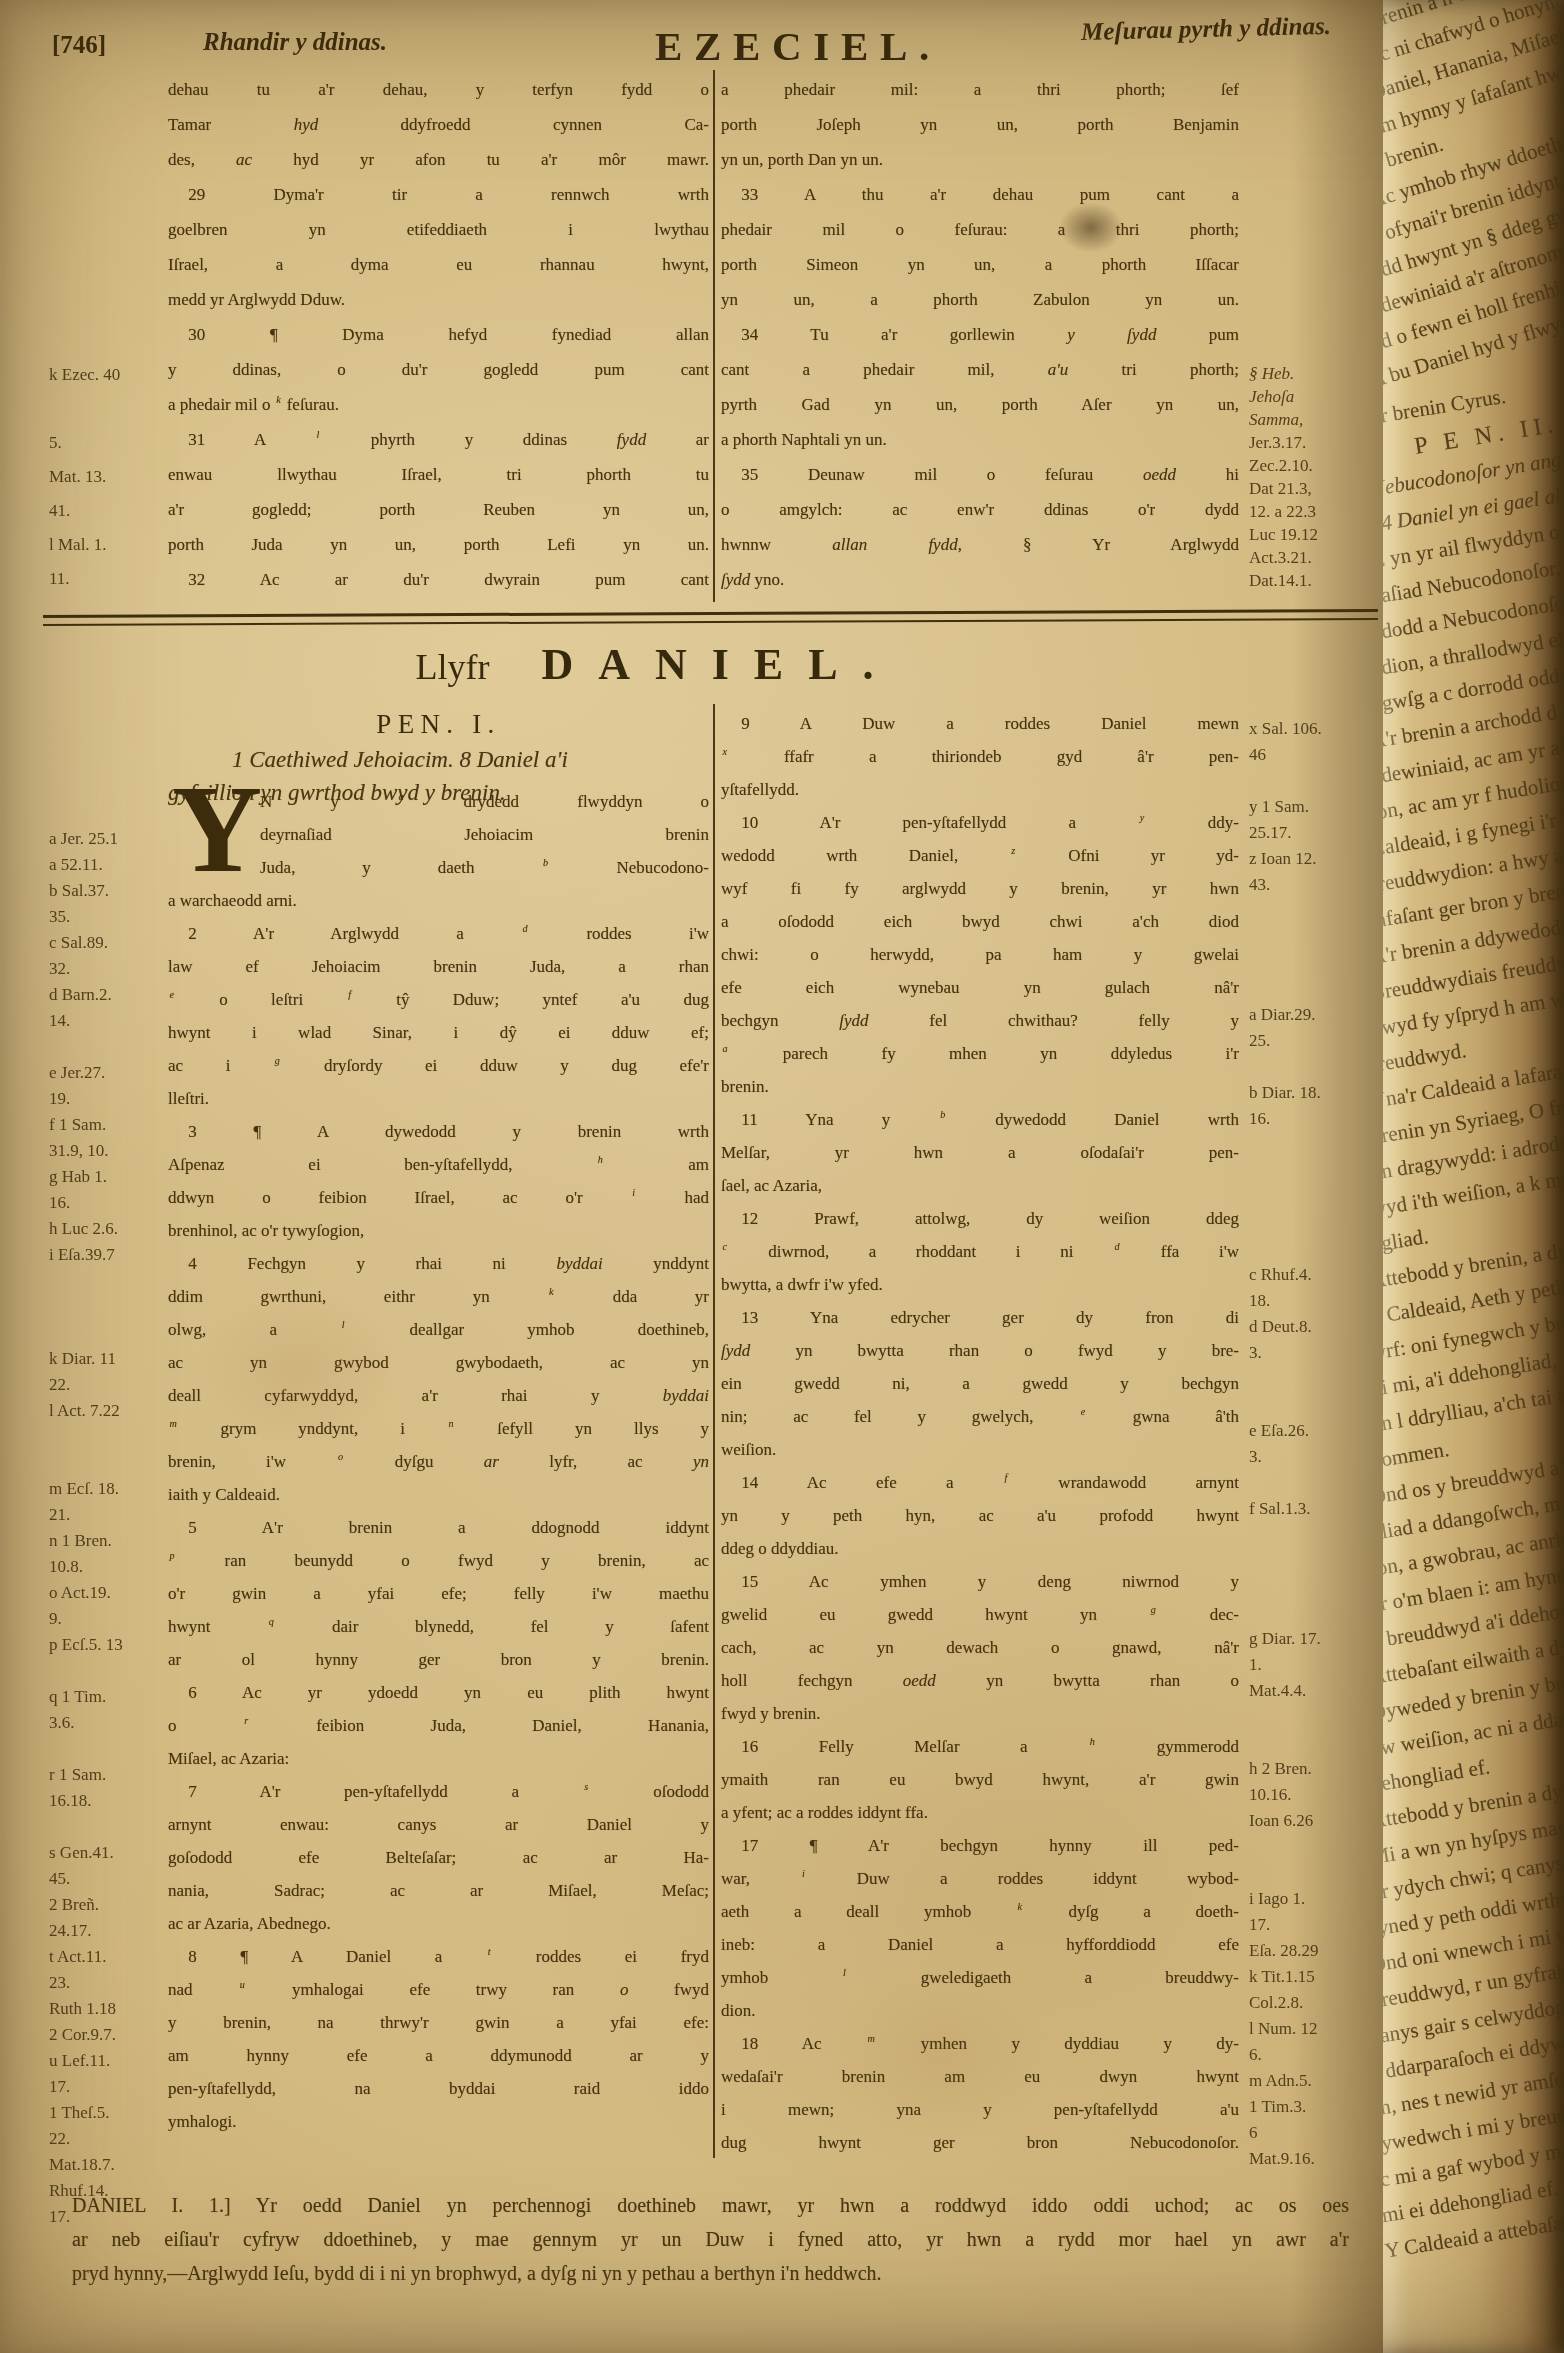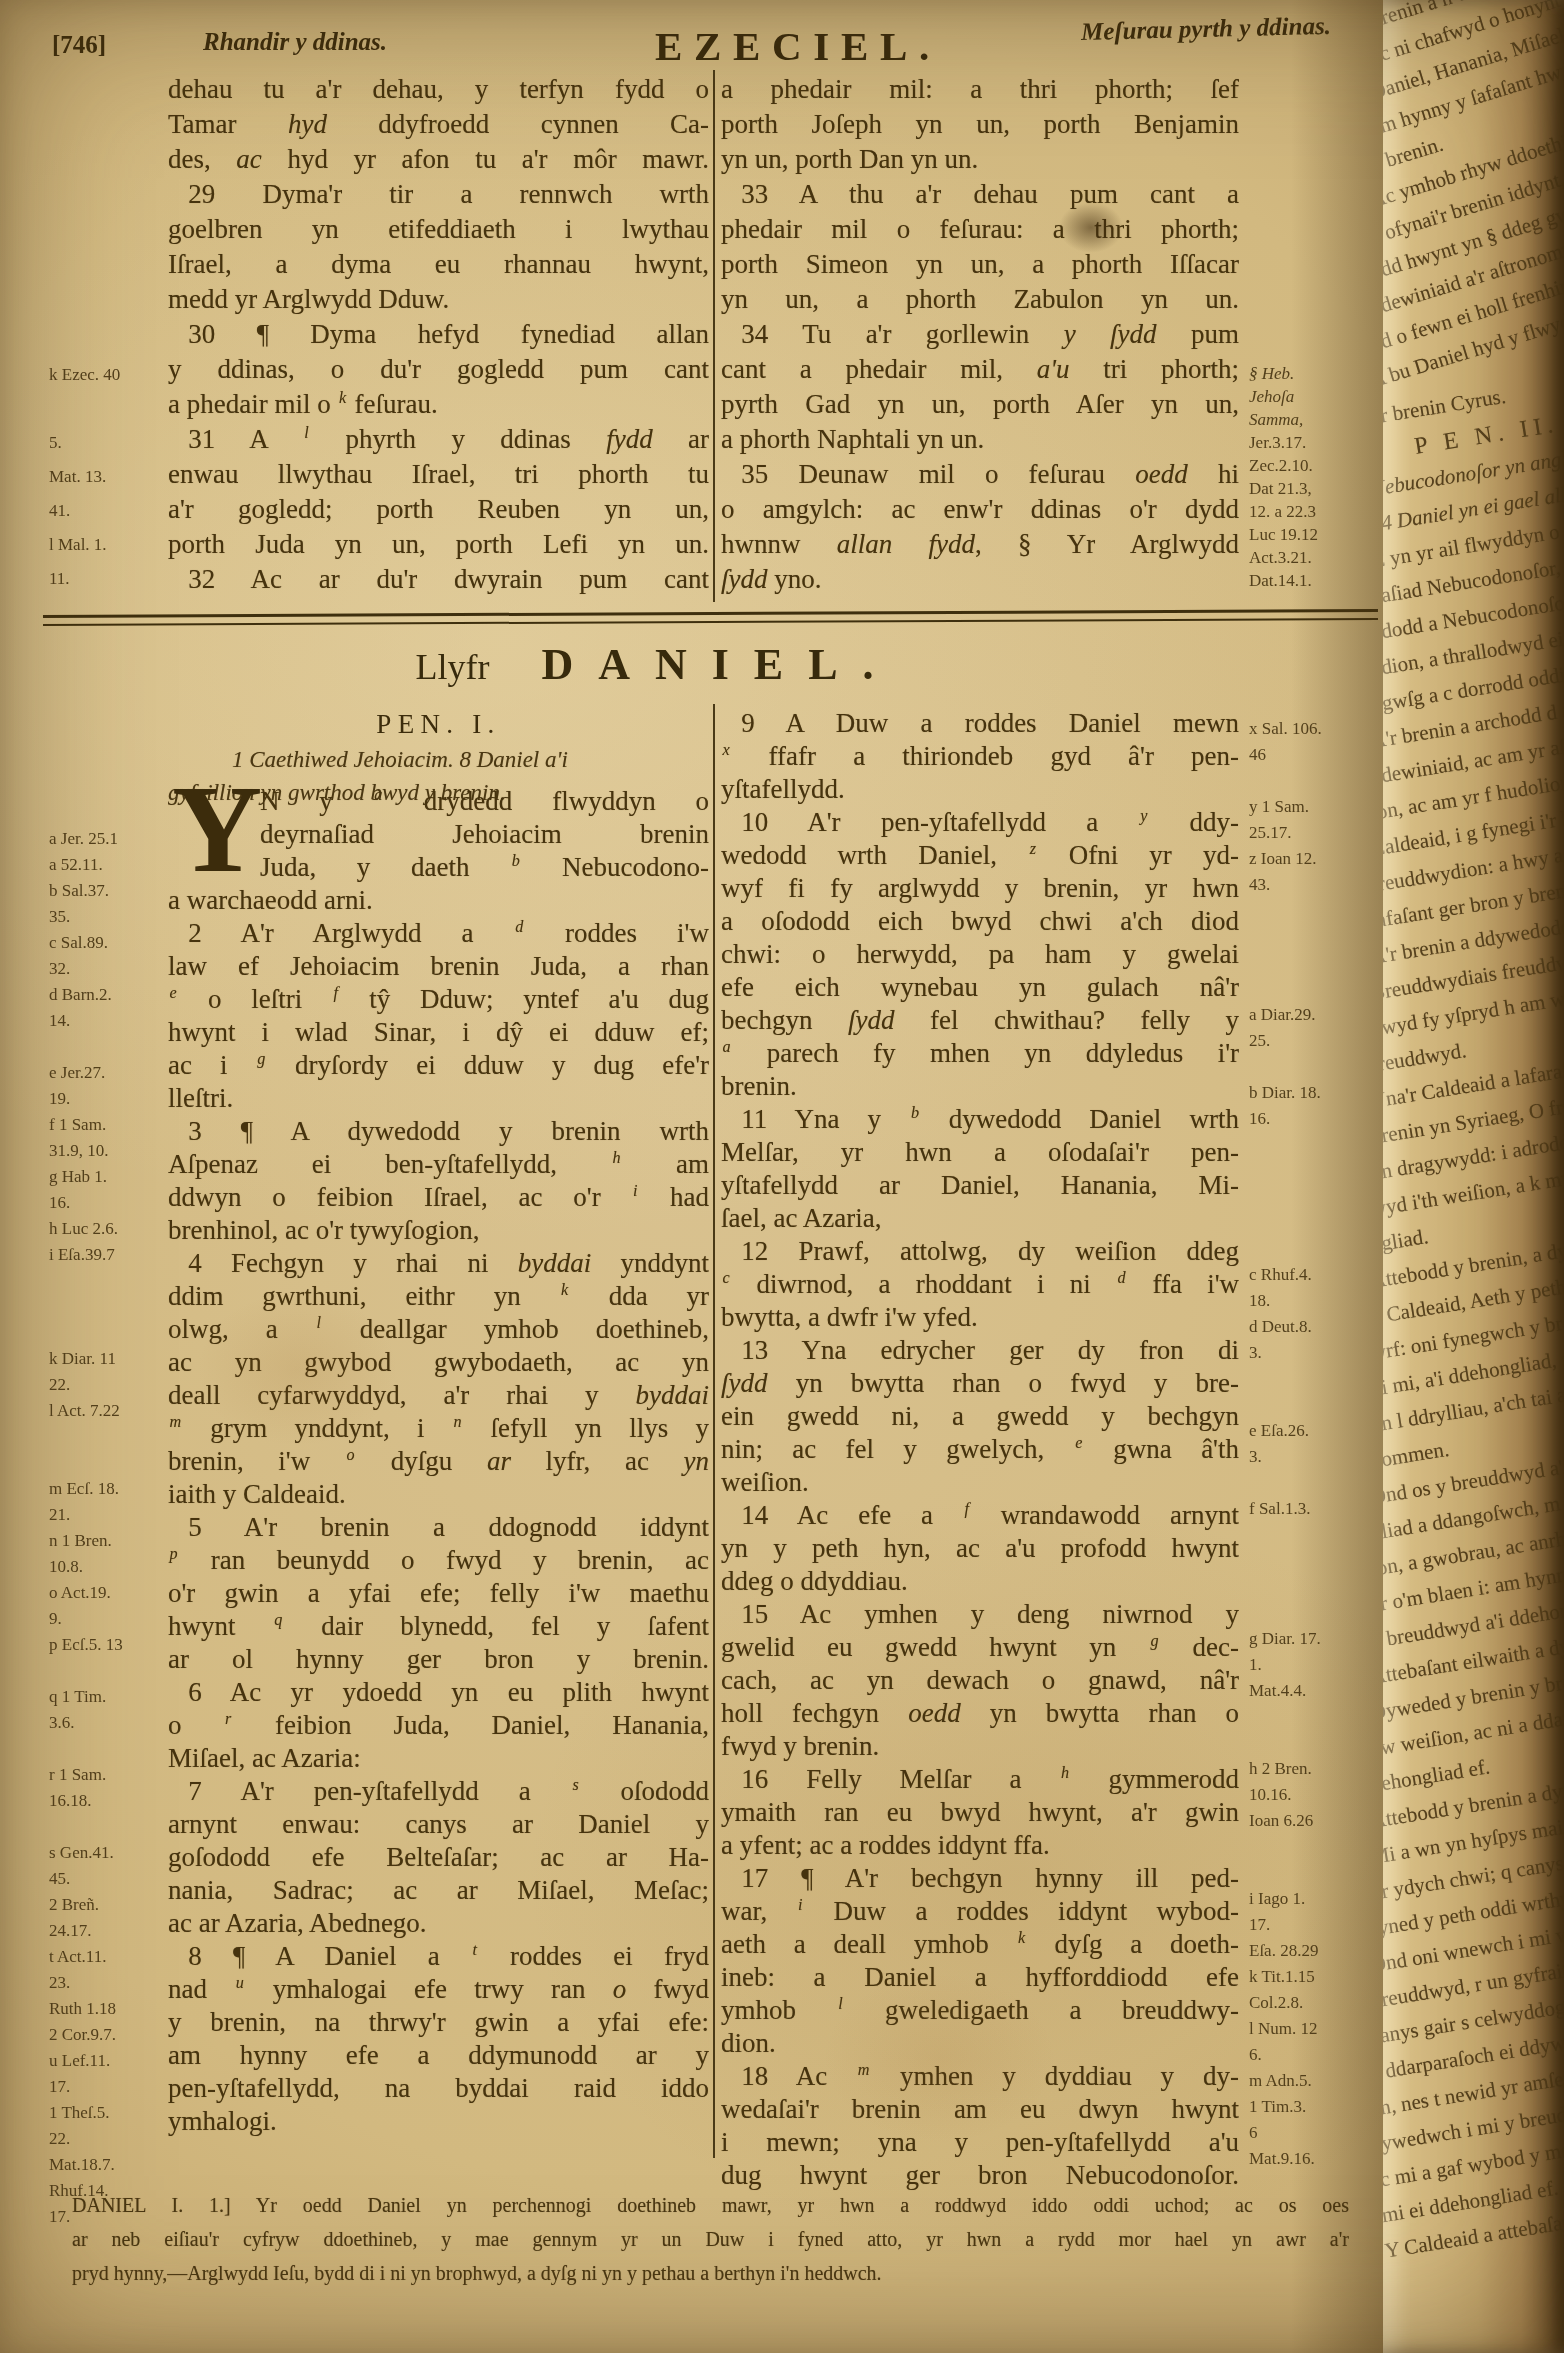--- a/index.html
+++ b/index.html
@@ -11,21 +11,21 @@
       radial-gradient(1800px 2113px at 689px 1095px, #d9c290 0%, #d2b980 52%, #c1a268 83%, #a2824c 100%);}
   .scan::after{content:'';position:absolute;inset:0;pointer-events:none;
     box-shadow:inset 0 0 149px rgba(72,50,18,.5), inset 0 0 31px rgba(72,50,18,.25);}
   .mainpage{position:absolute;left:0;top:0;width:1383px;height:2354px;padding-left:40px;}
   
   .pgnum{position:absolute;left:52px;top:31px;font-size:25px;font-weight:bold;color:#3c2c0c;}
   .runL{position:absolute;left:203px;top:28px;font-size:25px;font-style:italic;font-weight:bold;color:#3c2c0c;}
   .bookT{position:absolute;left:626px;top:22px;width:344px;text-align:center;font-size:41px;letter-spacing:11.7px;font-weight:bold;color:#382a0c;}
   .runR{position:absolute;left:908px;top:17px;width:423px;text-align:right;font-size:25px;font-style:italic;font-weight:bold;color:#3c2c0c;transform:rotate(-1.4deg);}
   
-  .col{position:absolute;font-size:27px;color:#46330e;text-shadow:0 0 0.8px rgba(70,50,16,.4);}
+  .col{position:absolute;font-size:17px;color:#46330e;text-shadow:0 0 0.8px rgba(70,50,16,.4);}
   .tl{text-align:justify;text-align-last:justify;overflow:hidden;}
   .tl.short{text-align-last:left;}
   .tl.ind{text-indent:20.3px;}
   .ezL{left:168px;top:72px;width:541px;}
   .ezR{left:721px;top:72px;width:518px;}
   .ezL .tl,.ezR .tl{height:35px;line-height:35px;}
   .dnL{left:168px;top:785px;width:541px;}
   .dnR{left:721px;top:707px;width:518px;}
   .dnL .tl,.dnR .tl,.sum .tl{height:33px;line-height:33px;}
   .dnL .tl:nth-child(-n+3){margin-left:92px;}
@@ -259,21 +259,20 @@
         <div class="tl"><span>wedodd wrth Daniel, </span><span class="sup">z</span><span> Ofni yr yd-</span></div>
         <div class="tl"><span>wyf fi fy arglwydd y brenin, yr hwn</span></div>
         <div class="tl"><span>a oſododd eich bwyd chwi a'ch diod</span></div>
         <div class="tl"><span>chwi: o herwydd, pa ham y gwelai</span></div>
         <div class="tl"><span>efe eich wynebau yn gulach nâ'r</span></div>
         <div class="tl"><span>bechgyn </span><span class="i">ſydd</span><span> fel chwithau? felly y</span></div>
         <div class="tl"><span class="sup">a</span><span> parech fy mhen yn ddyledus i'r</span></div>
         <div class="tl short"><span>brenin.</span></div>
         <div class="tl ind"><span>11 Yna y </span><span class="sup">b</span><span> dywedodd Daniel wrth</span></div>
         <div class="tl"><span>Melſar, yr hwn a oſodaſai'r pen-</span></div>
-        <div class="tl"><span>yſtafellydd ar Daniel, Hanania, Mi-</span></div>
         <div class="tl short"><span>ſael, ac Azaria,</span></div>
         <div class="tl ind"><span>12 Prawf, attolwg, dy weiſion ddeg</span></div>
         <div class="tl"><span class="sup">c</span><span> diwrnod, a rhoddant i ni </span><span class="sup">d</span><span> ffa i'w</span></div>
         <div class="tl short"><span>bwytta, a dwfr i'w yfed.</span></div>
         <div class="tl ind"><span>13 Yna edrycher ger dy fron di</span></div>
         <div class="tl"><span class="i">ſydd</span><span> yn bwytta rhan o fwyd y bre-</span></div>
         <div class="tl"><span>ein gwedd ni, a gwedd y bechgyn</span></div>
         <div class="tl"><span>nin; ac fel y gwelych, </span><span class="sup">e</span><span> gwna â'th</span></div>
         <div class="tl short"><span>weiſion.</span></div>
         <div class="tl ind"><span>14 Ac efe a </span><span class="sup">f</span><span> wrandawodd arnynt</span></div>

